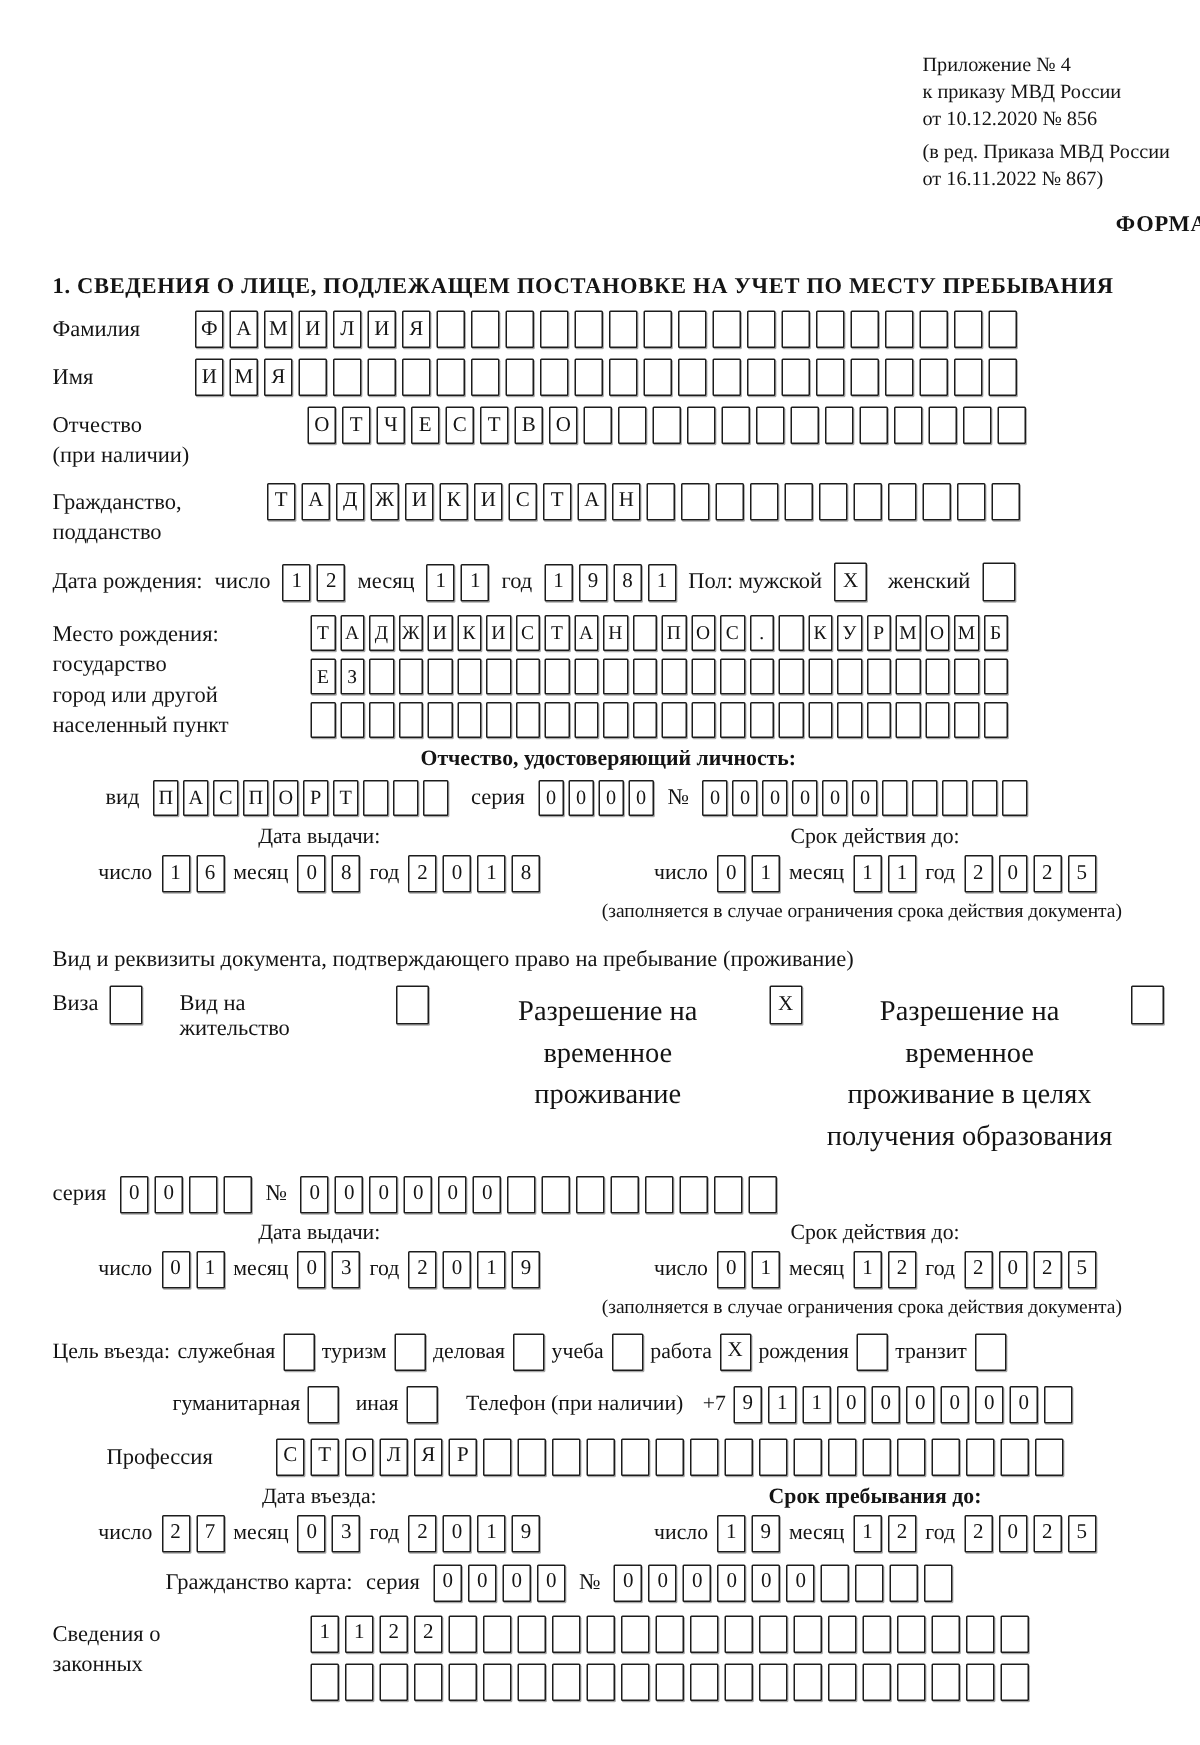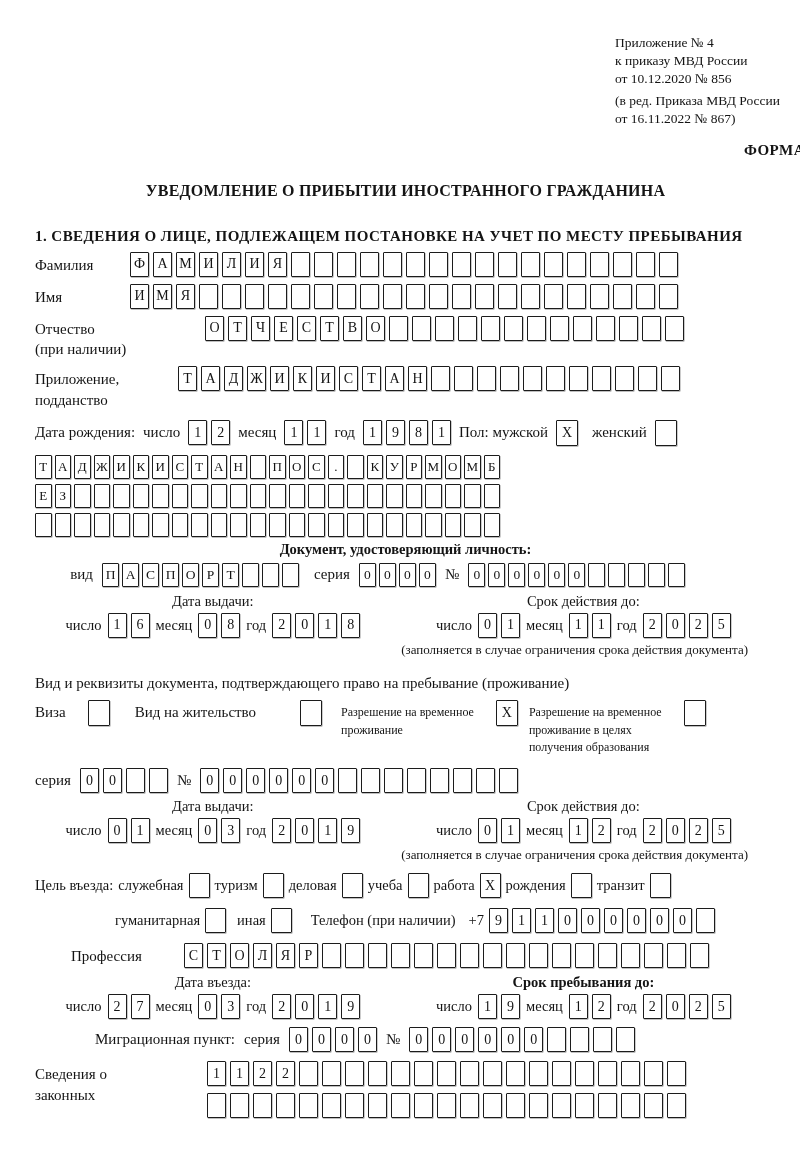--- a/index.html
+++ b/index.html
@@ -55,23 +55,23 @@
   .datecol { display:flex; flex-direction:column; align-items:center; }
   .datecol.left  { width:48%; }
   .datecol.right { width:52%; }
   .date-heading { font-size:14.5px; margin-bottom:3px; }
   .dateline { display:inline-flex; align-items:center; gap:6px; font-size:14.5px; }
   .note { text-align:right; font-size:13px; padding-right:28px; margin-top:4px; }
 
   .para { margin-top:12px; line-height:1.75; font-size:15px; }
 
   .optrow { display:flex; align-items:flex-start; gap:11px; margin-top:8px; }
-  .opt { display:inline-flex; align-items:flex-start; gap:22px; }
+  .opt { display:inline-flex; align-items:flex-start; gap:7px; }
   .opt .olabel { padding-top:4px; }
-  .opt .olabel.centered { line-height:1.45; font-size:12px; }
+  .opt .olabel.centered { text-align:center; line-height:1.45; font-size:19px; }
 
   .purpose-row { display:flex; align-items:center; gap:5px; font-size:14.5px; margin-top:10px; flex-wrap:nowrap; }
   .purpose-row .cells.checkbox .cell { width:21px; height:25px; }
   .indent80 { margin-left:80px; }
 </style>
 </head>
 <body>
 
 <div class="page">
 
@@ -80,21 +80,20 @@
     <div>к приказу МВД России</div>
     <div>от 10.12.2020 № 856</div>
     <div class="grp2">
       <div>(в ред. Приказа МВД России</div>
       <div>от 16.11.2022 № 867)</div>
     </div>
   </div>
   <div class="forma">ФОРМА</div>
 
   <div class="title">
-    <div>УВЕДОМЛЕНИЕ О ПРИБЫТИИ ИНОСТРАННОГО ГРАЖДАНИНА</div>
   </div>
 
   <div class="sec-heading">1. СВЕДЕНИЯ О ЛИЦЕ, ПОДЛЕЖАЩЕМ ПОСТАНОВКЕ НА УЧЕТ ПО МЕСТУ ПРЕБЫВАНИЯ</div>
 
   <div class="row">
     <div class="flabel w95">Фамилия</div>
     <div class="cells">
         <span class="cell">Ф</span>
         <span class="cell">А</span>
         <span class="cell">М</span>
@@ -177,21 +176,21 @@
         <span class="cell"></span>
         <span class="cell"></span>
         <span class="cell"></span>
         <span class="cell"></span>
         <span class="cell"></span>
       </div>
   </div>
 
   <div class="row">
     <div class="flabel w143">
-      <div>Приложение,</div>
+      <div>Гражданство,</div>
       <div>подданство</div>
     </div>
     <div class="cells">
         <span class="cell">Т</span>
         <span class="cell">А</span>
         <span class="cell">Д</span>
         <span class="cell">Ж</span>
         <span class="cell">И</span>
         <span class="cell">К</span>
         <span class="cell">И</span>
@@ -238,20 +237,26 @@
           <span class="cell">X</span>
         </span>
       <span class="lbl" style="margin-left:6px;">женский</span>
       <span class="cells checkbox">
           <span class="cell"></span>
         </span>
     </span>
   </div>
 
   <div class="row" style="margin-top:9px;">
+    <div class="flabel w172">
+      <div>Место рождения:</div>
+      <div>государство</div>
+      <div>город или другой</div>
+      <div>населенный пункт</div>
+    </div>
     <div class="stack">
       <div class="cells small">
           <span class="cell">Т</span>
           <span class="cell">А</span>
           <span class="cell">Д</span>
           <span class="cell">Ж</span>
           <span class="cell">И</span>
           <span class="cell">К</span>
           <span class="cell">И</span>
           <span class="cell">С</span>
@@ -320,21 +325,21 @@
           <span class="cell"></span>
           <span class="cell"></span>
           <span class="cell"></span>
           <span class="cell"></span>
           <span class="cell"></span>
           <span class="cell"></span>
         </div>
     </div>
   </div>
 
-  <div class="center-heading" style="margin-top:4px;">Документ, удостоверяющий личность:</div>
+  <div class="center-heading" style="margin-top:4px;">Отчество, удостоверяющий личность:</div>
 
   <div class="row" style="align-items:center; margin-top:5px;">
     <span class="inrow" style="gap:9px;">
       <span class="lbl" style="width:58px;">вид</span>
       <span class="cells tight">
           <span class="cell">П</span>
           <span class="cell">А</span>
           <span class="cell">С</span>
           <span class="cell">П</span>
           <span class="cell">О</span>
@@ -659,21 +664,21 @@
             <span class="cell">0</span>
             <span class="cell">2</span>
             <span class="cell">5</span>
           </span>
       </div>
     </div>
   </div>
 
   <div class="row" style="align-items:center; margin-top:8px;">
     <span class="inrow" style="gap:9px;">
-      <span class="lbl" style="width:200px;">Миграционная пункт:</span>
+      <span class="lbl" style="width:200px;">Гражданство карта:</span>
       <span class="lbl">серия</span>
       <span class="cells">
           <span class="cell">0</span>
           <span class="cell">0</span>
           <span class="cell">0</span>
           <span class="cell">0</span>
         </span>
       <span class="lbl">№</span>
       <span class="cells">
           <span class="cell">0</span>

